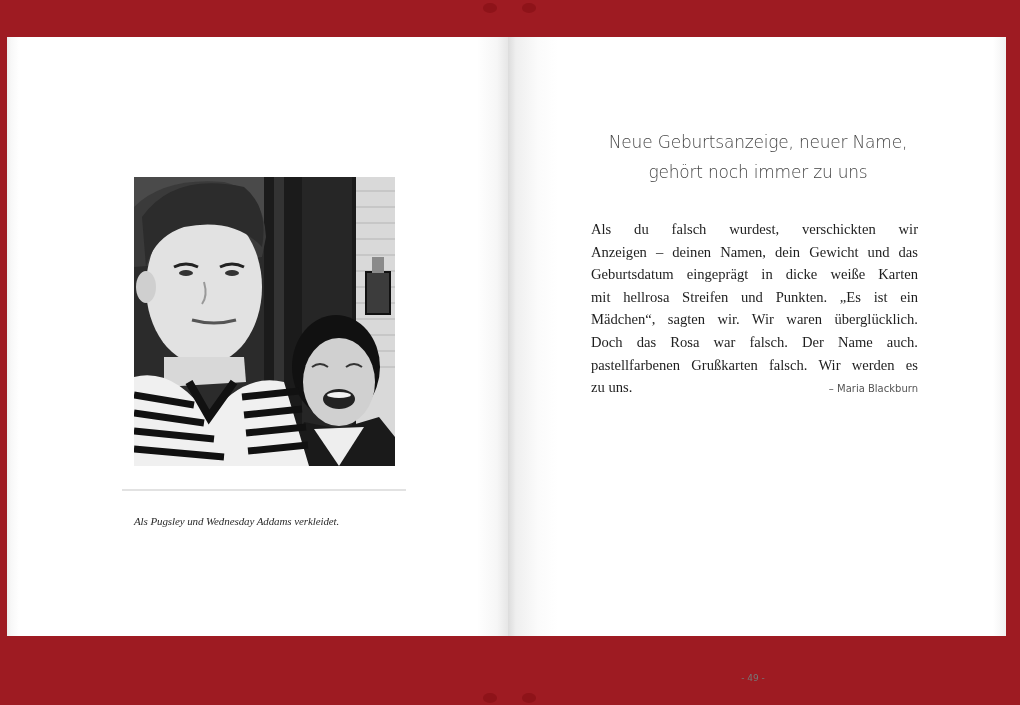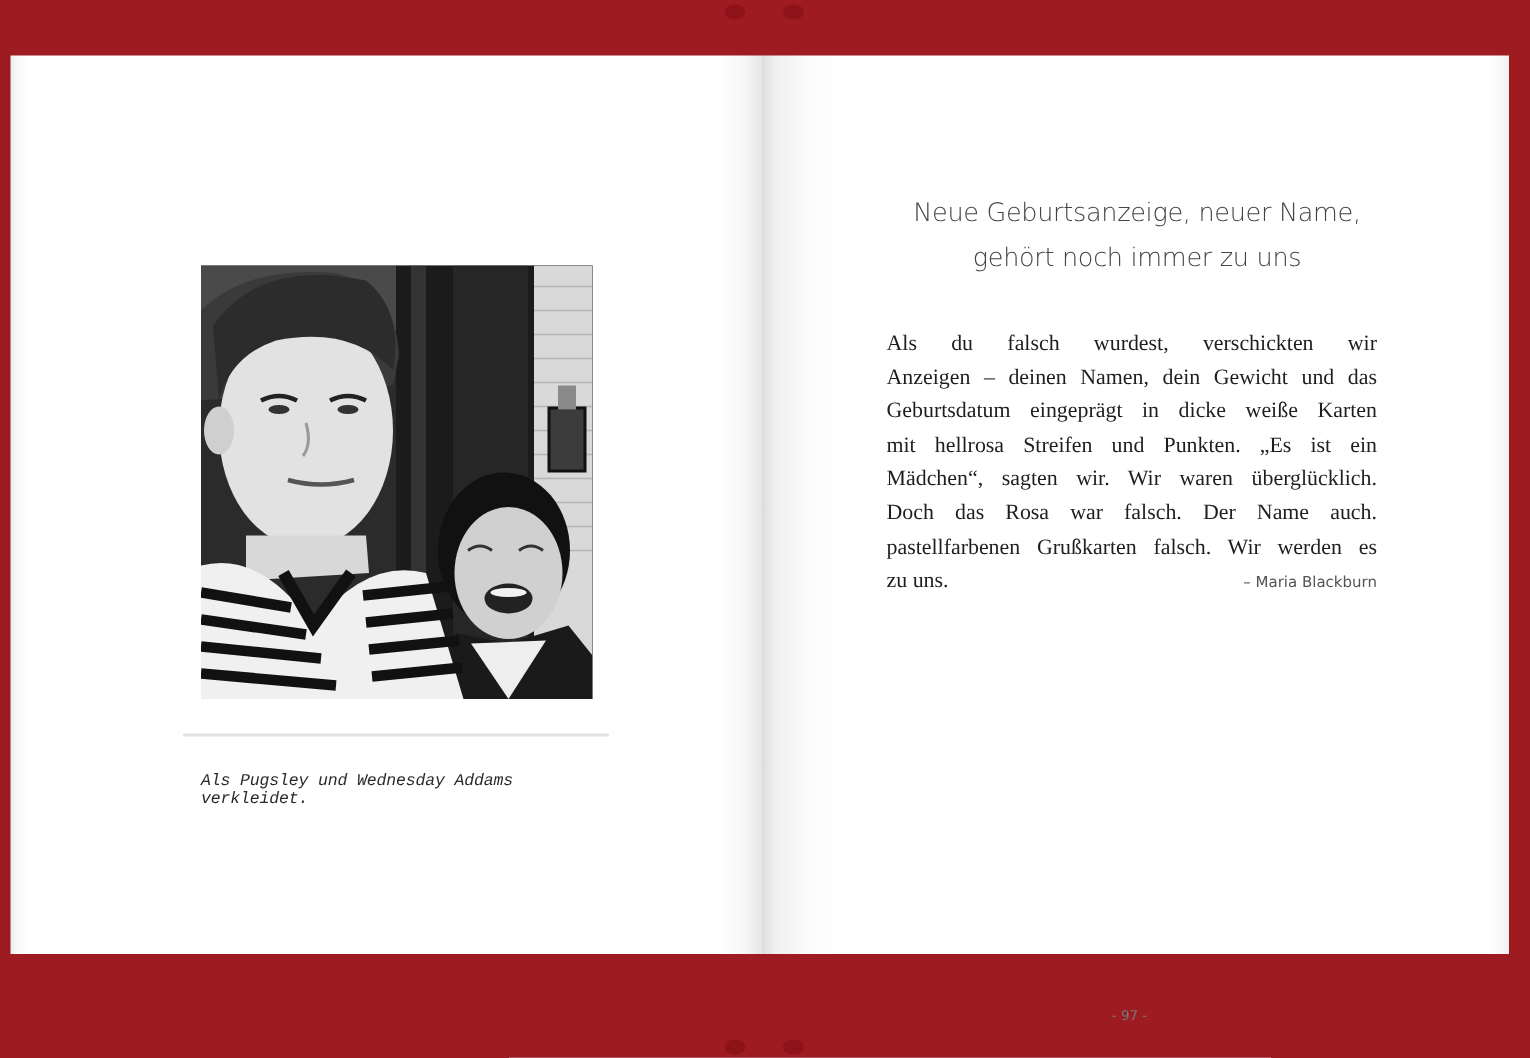--- a/index.html
+++ b/index.html
@@ -31,21 +31,21 @@
       position: absolute; left: 127px; top: 140px; width: 261px; height: 289px;
       background: #1a1a1a; overflow: hidden;
     }
     .photo svg { display: block; }
     .divider {
       position: absolute; left: 115px; top: 452px; width: 284px; height: 2px;
       background: #e2e2e2;
     }
     .caption {
       position: absolute; left: 127px; top: 478px; width: 280px;
-      font-family: Liberation Mono, monospace; font-style: italic;
+      font-family: Liberation Serif, serif; font-style: italic;
       font-size: 11px; color: #2a2a2a; letter-spacing: -0.1px;
     }
     .title {
       position: absolute; left: 40px; top: 90px; width: 420px;
       text-align: center; font-family: "DejaVu Sans", sans-serif;
       font-weight: 300; font-size: 17px; line-height: 30px; color: #444;
       letter-spacing: -0.2px;
     }
     .title div { white-space: nowrap; }
     .body-text {
@@ -159,15 +159,15 @@
       <span class="line">Geburtsdatum eingeprägt in dicke weiße Karten</span>
       <span class="line">mit hellrosa Streifen und Punkten. „Es ist ein</span>
       <span class="line">Mädchen“, sagten wir. Wir waren überglücklich.</span>
       <span class="line">Doch das Rosa war falsch. Der Name auch.</span>
       <span class="line">pastellfarbenen Grußkarten falsch. Wir werden es</span>
       <span class="line last">
         <span>zu uns.</span>
         <span class="author">– Maria Blackburn</span>
       </span>
     </div>
-    <div class="page-number">- 97 -</div>
+    <div class="page-number">- 49 -</div>
   </div>
 </div>
 
 </body></html>

